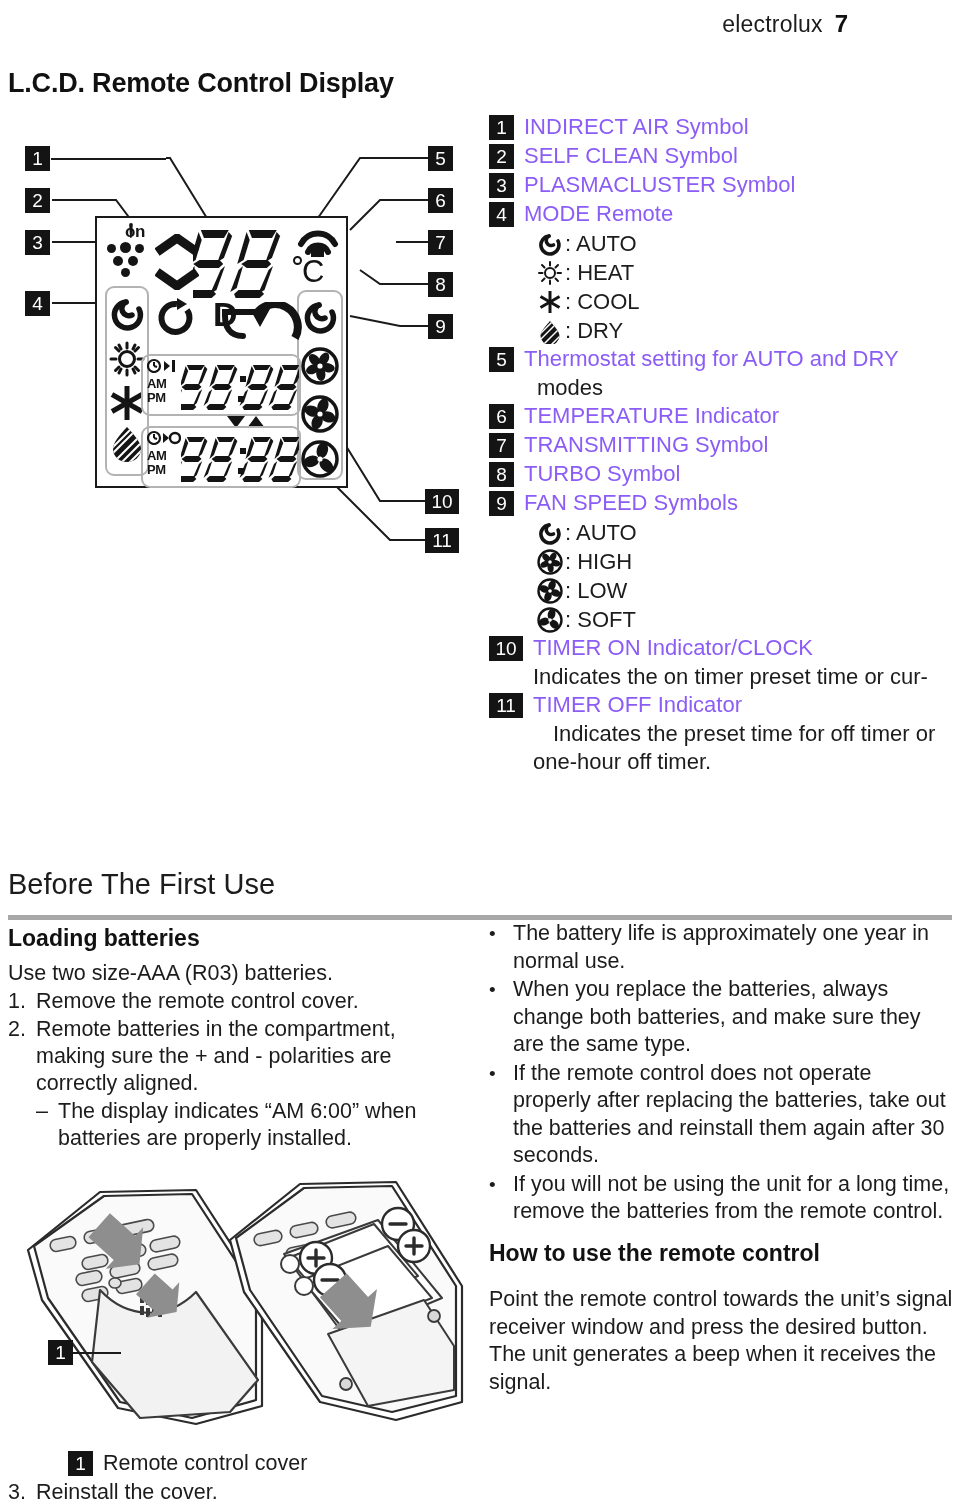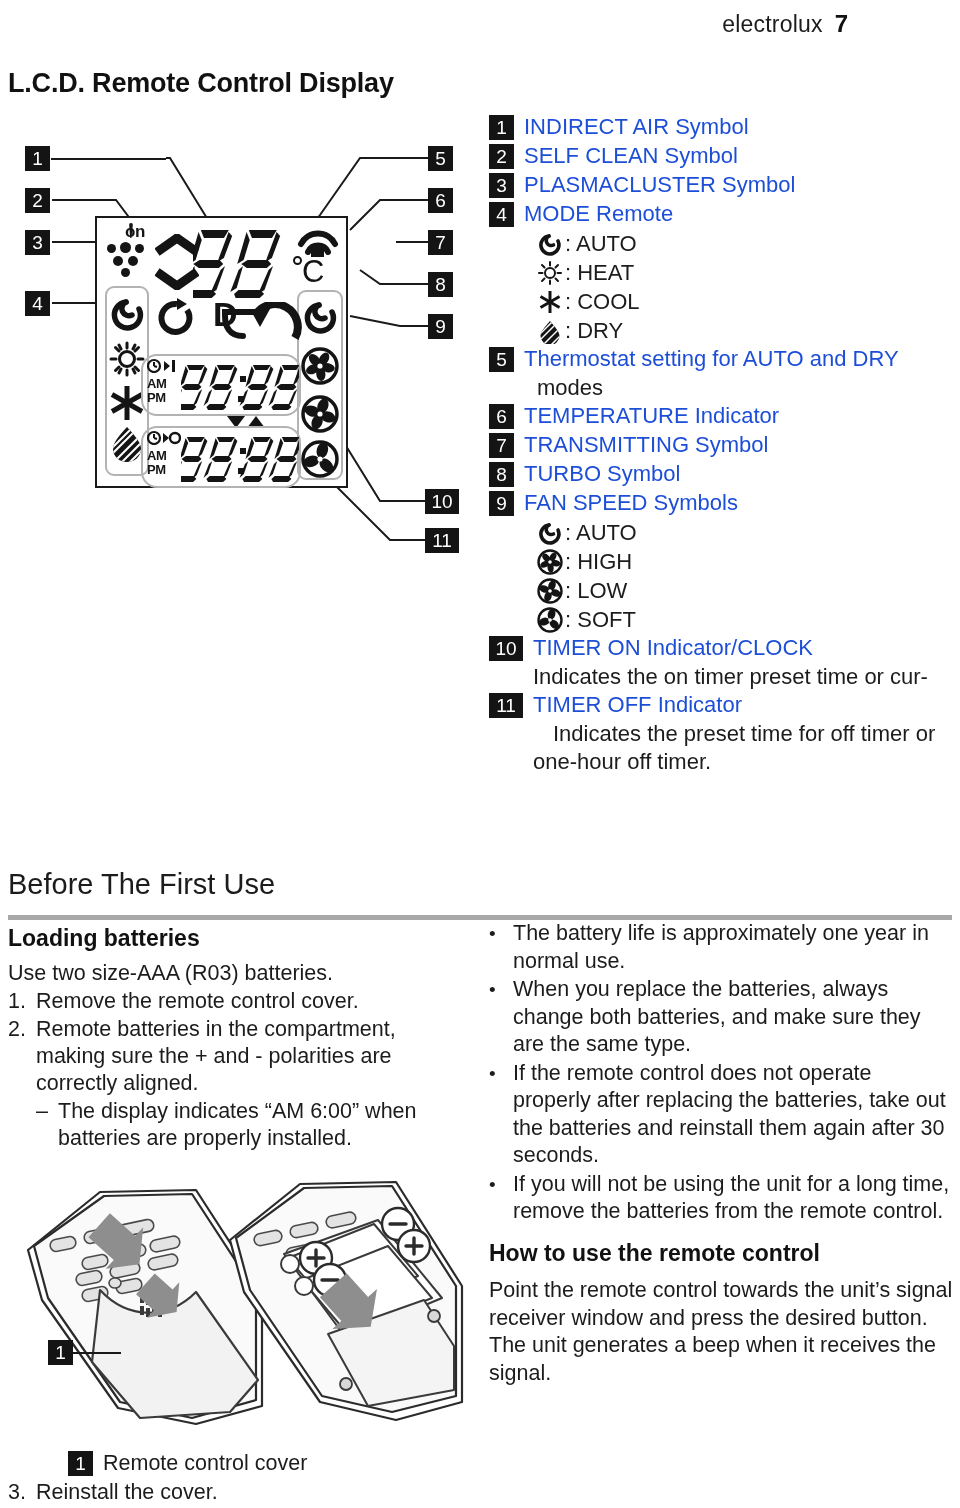--- a/index.html
+++ b/index.html
@@ -53,55 +53,55 @@
 
   
   #temp-big{position:absolute;left:96px;top:10px;}
   #updown{position:absolute;left:58px;top:16px;width:44px;height:56px;}
   #celsius{position:absolute;left:205px;top:36px;font-size:31px;color:#141414;font-family:"Liberation Sans",sans-serif;}
   #deg{position:absolute;left:196px;top:38px;width:9px;height:9px;border:2.5px solid #141414;border-radius:50%;box-sizing:border-box;}
   #transmit{position:absolute;left:200px;top:4px;width:42px;height:36px;}
   #turbo-sq{position:absolute;left:214px;top:26px;width:13px;height:13px;background:#141414;}
 
   
-  .timer-row{position:absolute;left:44px;width:160px;height:62px;border:2px solid #b3b3b3;border-radius:16px;box-sizing:border-box;}
+  .timer-row{position:absolute;left:44px;width:160px;height:62px;border:2px solid #b3b3b3;border-radius:9px;box-sizing:border-box;}
   #timer-on{top:136px;}
   #timer-off{top:208px;}
   .tr-labels{position:absolute;left:4px;top:2px;width:34px;}
   .tr-ampm{font-size:13px;font-weight:bold;color:#141414;line-height:14px;letter-spacing:-.3px;}
   .tr-digits{position:absolute;left:38px;top:7px;}
   .tri-marks{position:absolute;left:130px;top:198px;width:42px;height:14px;}
   .tri{position:absolute;width:0;height:0;border-left:9px solid transparent;border-right:9px solid transparent;}
   .tri.down{border-top:12px solid #141414;}
   .tri.up{border-bottom:12px solid #141414;}
 
   
   #legend{position:absolute;left:489px;top:113px;width:465px;}
   .leg-item{display:flex;align-items:flex-start;margin-bottom:1px;}
   .leg-badge{flex:0 0 auto;margin-right:10px;margin-top:2px;}
-  .leg-text{font-size:22px;line-height:28px;color:#1d4ed8;}
+  .leg-text{font-size:22px;line-height:28px;color:#8b5cf6;}
   .leg-sub{font-size:22px;line-height:29px;color:#1c1c1c;margin-left:48px;display:flex;align-items:center;gap:2px;}
   .leg-cont{font-size:22px;line-height:28px;color:#1c1c1c;margin-left:48px;}
   .leg-icon{display:inline-block;width:26px;height:26px;position:relative;vertical-align:middle;}
 
   
   #bfu-title{position:absolute;left:8px;top:868px;font-size:29px;color:#1c1c1c;}
   #divider{position:absolute;left:8px;top:915px;width:944px;height:5px;background:#a8a8a8;}
   #sub-loading{position:absolute;left:8px;top:925px;font-size:23px;font-weight:bold;color:#111;}
   #left-body{position:absolute;left:8px;top:960px;width:460px;font-size:21.5px;line-height:27px;color:#1c1c1c;}
   .num-li{display:flex;margin-top:1px;}
   .num-li .n{flex:0 0 28px;}
   .dash-li{display:flex;margin-left:28px;margin-top:1px;}
   .dash-li .d{flex:0 0 22px;}
 
   #right-body{position:absolute;left:489px;top:920px;width:465px;font-size:21.5px;line-height:27.5px;color:#1c1c1c;}
   .bul{display:flex;margin-bottom:1px;}
   .bul .b{flex:0 0 24px;font-size:19px;line-height:27px;}
   #sub-howto{margin-top:14px;font-size:23px;font-weight:bold;color:#111;}
-  #howto-body{margin-top:10px;}
+  #howto-body{margin-top:19px;}
 
   
   #figure{position:absolute;left:0px;top:1180px;width:470px;height:252px;}
   #fig-badge{position:absolute;left:48px;top:1340px;}
   #fig-lead{position:absolute;left:73px;top:1352px;width:48px;height:2px;background:#1a1a1a;}
 
   
   #footer{position:absolute;left:8px;top:1450px;width:470px;font-size:21.5px;line-height:27px;color:#1c1c1c;}
   #foot-cover{display:flex;align-items:center;margin-left:60px;}
   #foot-step{display:flex;margin-top:2px;}

